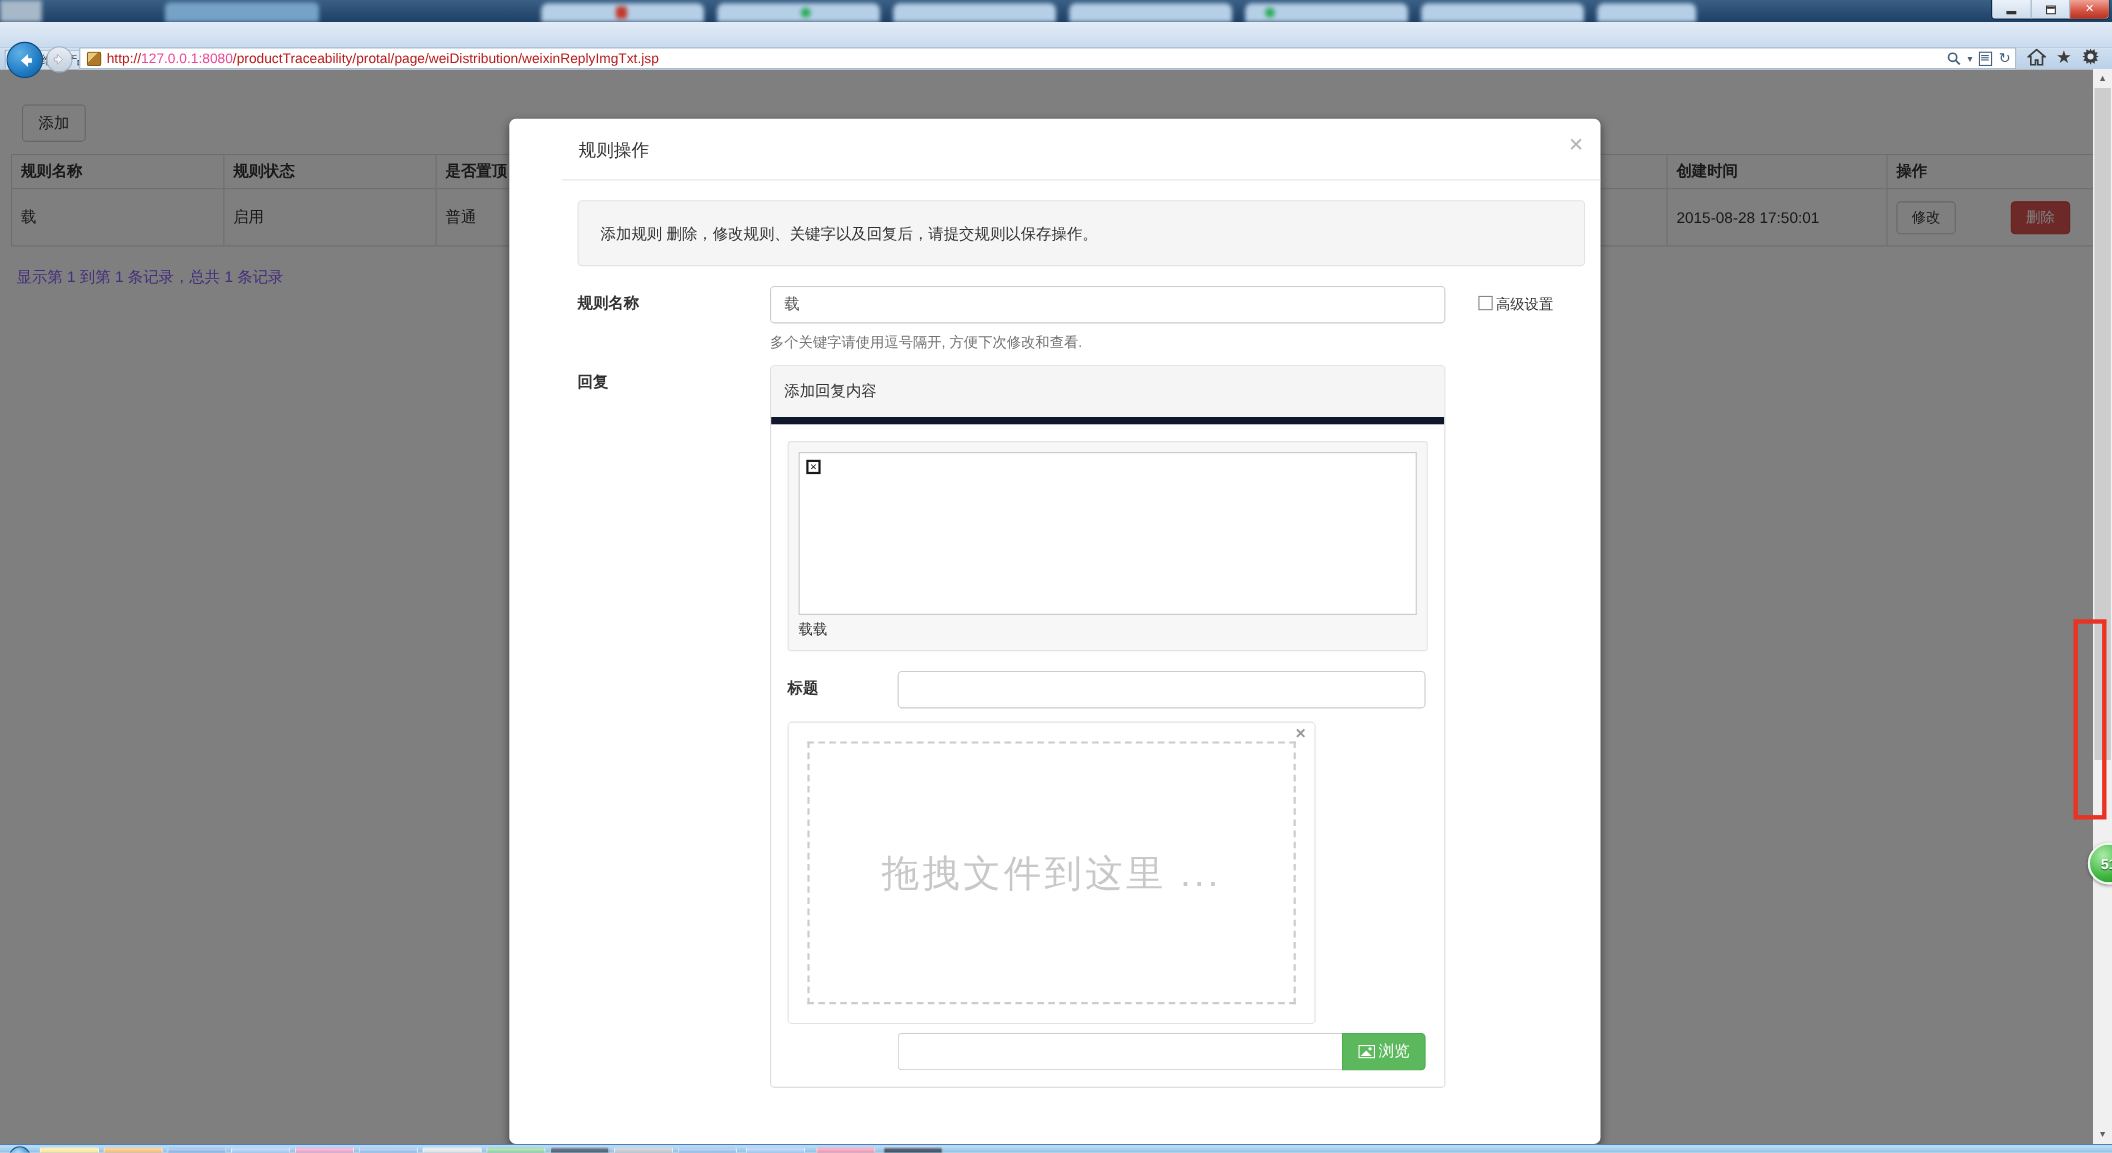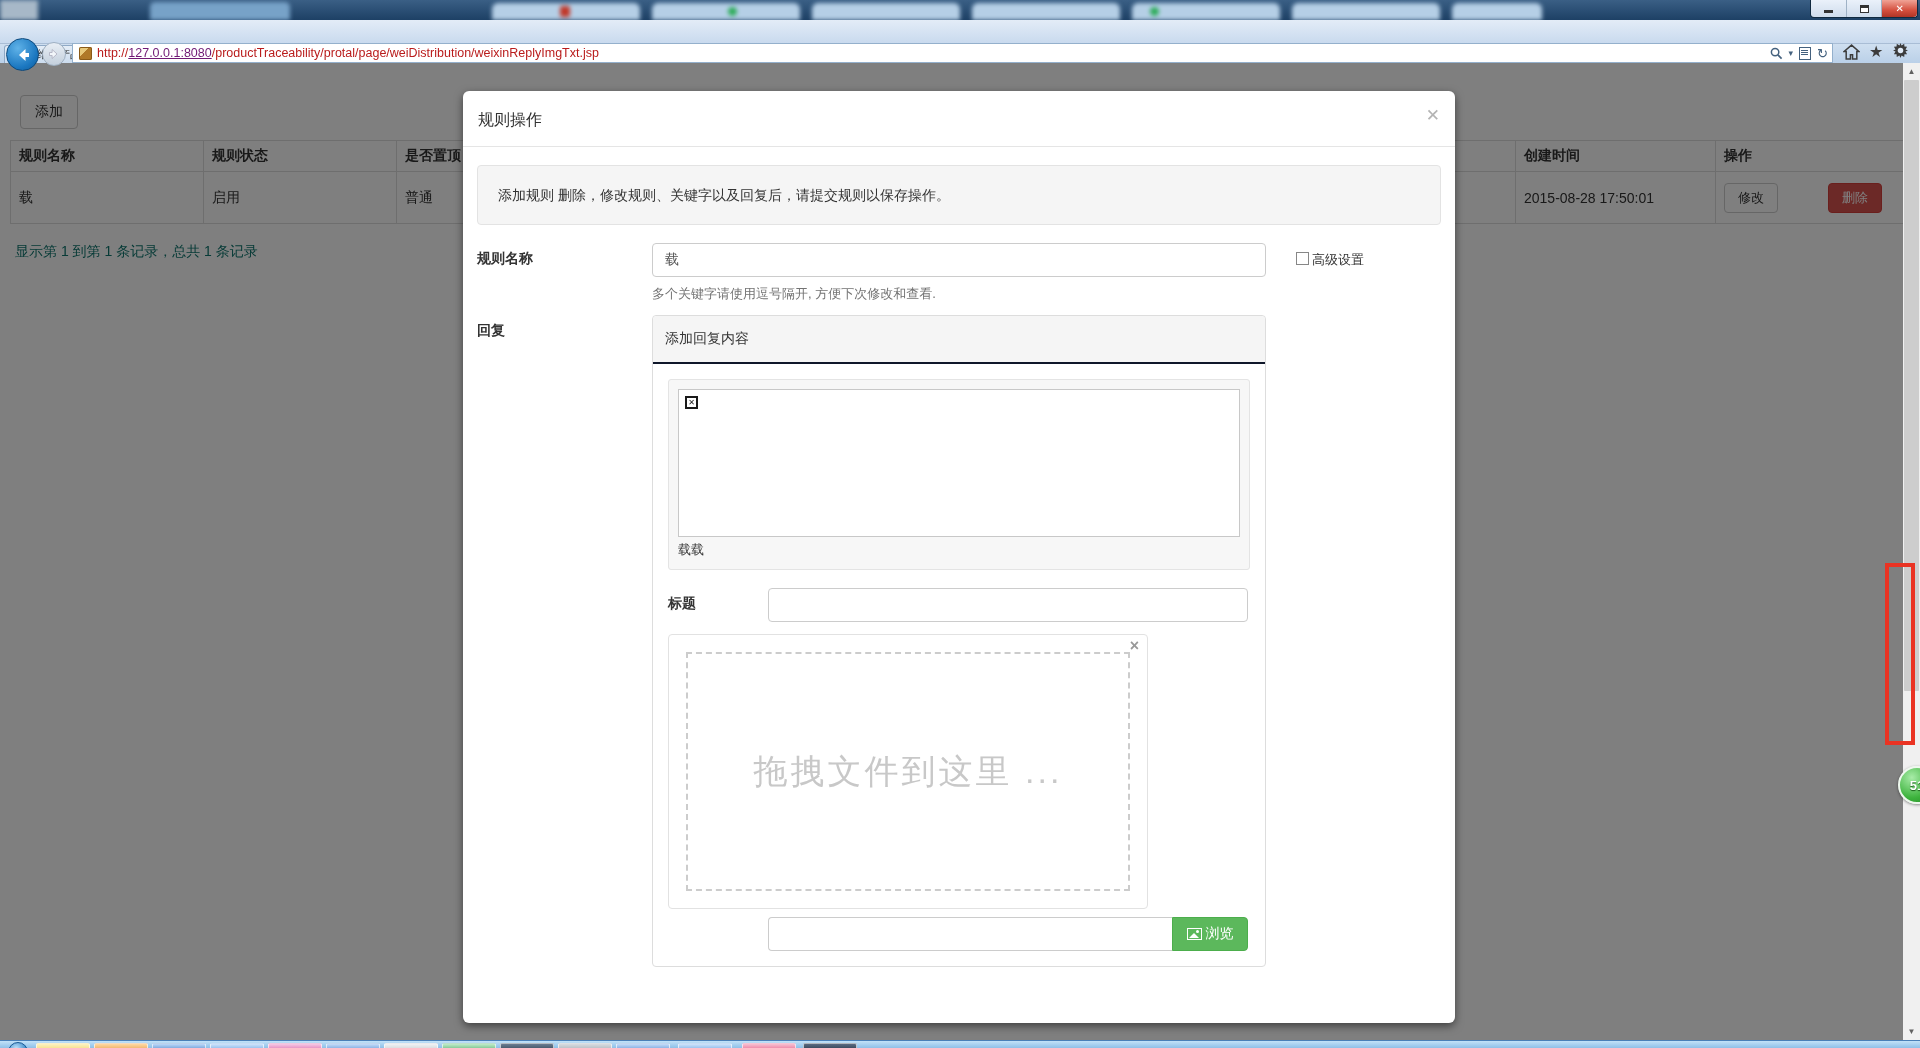--- a/index.html
+++ b/index.html
@@ -30,21 +30,21 @@
     background:radial-gradient(circle at 35% 30%,#5fb2e8,#1b77c0 65%,#0f5a98); border:1px solid #0c4a7e;
     z-index:6; display:flex; align-items:center; justify-content:center; }
   .fwd-btn { position:absolute; left:42px; top:22px; width:24px; height:24px; border-radius:50%;
     background:linear-gradient(#e8eef5,#c3cfdc); border:1px solid #9fb0c2; z-index:6;
     display:flex; align-items:center; justify-content:center; }
   .url-field { position:absolute; left:72px; top:23px; width:1761px; height:20px; background:#fff;
     border:1px solid #94b0cc; display:flex; align-items:center; padding:0 4px; z-index:5; }
   .favicon { width:13px; height:13px; border-radius:2px; margin:0 5px 0 2px;
     background:linear-gradient(135deg,#e8c87a 0 40%,#b07828 40% 100%); box-shadow:inset 0 0 0 1px #8a5a18; }
   .url-text { font-size:12.5px; white-space:nowrap; }
-  .u-dim { color:#b91c1c; } .u-host { color:#701a75;text-decoration:underline; }
+  .u-dim { color:#b91c1c; } .u-host { color:#ec4899; }
   .url-icons { margin-left:auto; display:flex; align-items:center; gap:6px; color:#44617e; }
   .caret { font-size:9px; color:#44617e; }
   .page-ico { width:12px; height:13px; border:1px solid #44617e; background:#fff; position:relative; }
   .page-ico::after { content:""; position:absolute; left:1px; top:2px; width:7px; height:1px; box-shadow:0 2px 0 #44617e,0 4px 0 #44617e; background:#44617e; }
   .refresh { font-size:13px; color:#44617e; }
   .bar-right-icons { position:absolute; left:1843px; top:22px; display:flex; gap:9px; align-items:center; z-index:6; color:#3c3c3c; }
   .star { font-size:16px; color:#3c3c3c; }
 
   
   .tabrow { position:absolute; left:0; top:44px; width:1920px; height:19px;
@@ -67,44 +67,44 @@
   .viewport { position:absolute; left:0; top:63px; width:1903px; height:977px; background:#fff; overflow:hidden; }
   .add-btn { position:absolute; left:20px; top:32px; padding:7px 14px; font-size:14px; color:#333;
     background:#fff; border:1px solid #ccc; border-radius:4px; }
   table.grid { position:absolute; left:10px; top:77px; width:1883px; border-collapse:collapse; font-size:14px; color:#333;
     border:1px solid #ddd; table-layout:fixed; }
   .grid th, .grid td { border:1px solid #ddd; text-align:left; padding:6px 8px; overflow:hidden; white-space:nowrap; }
   .grid th { height:30px; font-weight:bold; }
   .grid td { height:52px; }
   .btn-edit { padding:5px 13px; font-size:13px; color:#333; background:#fff; border:1px solid #ccc; border-radius:4px; margin-right:46px; }
   .btn-del { padding:5px 13px; font-size:13px; color:#fff; background:#d9534f; border:1px solid #d43f3a; border-radius:4px; }
-  .summary { position:absolute; left:15px; top:180px; font-size:14px; color:#0f766e;text-align:center; }
+  .summary { position:absolute; left:15px; top:180px; font-size:14px; color:#8b5cf6;text-align:center; }
 
   .backdrop { position:absolute; inset:0; background:rgba(0,0,0,0.5); }
 
   
-  .modal { position:absolute; left:463px; top:28px; width:992px; height:932px; background:#fff;
-    border-radius:6px; box-shadow:0 3px 9px rgba(0,0,0,.5); overflow:hidden; }
+  .modal { position:absolute; left:463px; top:45px; width:992px; height:932px; background:#fff;
+    border-radius:6px; box-shadow:0 3px 9px rgba(0,0,0,.5); overflow:hidden;padding-left:48px; }
   .modal-header { position:relative; height:56px; border-bottom:1px solid #e5e5e5; }
   .modal-title { position:absolute; left:15px; top:19px; font-size:16px; color:#333; }
   .modal-close { position:absolute; right:15px; top:14px; font-size:17px; font-weight:bold; color:#b4b4b4; }
   .modal-body { padding:18px 14px; font-size:14px; color:#333; }
   .well { background:#f5f5f5; border:1px solid #e3e3e3; border-radius:4px; padding:20px; margin-bottom:18px; line-height:18px; }
   .frow { display:flex; }
   .flabel { width:175px; font-weight:bold; padding-top:7px; }
   .fctrl { width:614px; }
   .fcheck { margin-left:30px; padding-top:8px; font-size:13px; display:flex; gap:3px; align-items:flex-start; white-space:nowrap; }
   .cb { width:13px; height:13px; border:1px solid #878787; background:#fff; margin-top:1px; flex:0 0 auto; }
   input.txt { width:100%; height:34px; padding:6px 12px; border:1px solid #ccc; border-radius:4px;
     font-size:14px; color:#555; font-family:inherit; }
   .fhelp { margin:8px 0 12px; color:#737373; font-size:13px; }
   .fhelp2 { margin:10px 0 6px; }
 
   .panel { width:614px; border:1px solid #ddd; border-radius:4px; }
-  .panel-h { background:#f5f5f5; border-bottom:2px solid #0f172a; padding:14px 12px; border-radius:4px 4px 0 0; }
+  .panel-h { background:#f5f5f5; border-bottom:7px solid #0f172a; padding:14px 12px; border-radius:4px 4px 0 0; }
   .panel-b { padding:15px; }
   .item-well { background:#f7f7f7; border:1px solid #e4e4e4; border-radius:3px; padding:9px; margin-bottom:18px; }
   .img-box { background:#fff; border:1px solid #c8c8c8; height:148px; padding:6px; margin-bottom:3px; }
   .broken { width:13px; height:13px; border:2px solid #1a1a1a; color:#1a1a1a; font-size:8px; font-weight:bold;
     display:flex; align-items:center; justify-content:center; }
   .item-name { font-size:13px; padding:1px 0; }
   .item-path-row { display:flex; font-size:13px; align-items:center; }
   .links { margin-left:auto; display:flex; gap:18px; margin-right:4px; }
   .lnk { color:#337ab7; text-decoration:none; }
   .inner-row { display:flex; margin-bottom:12px; }

